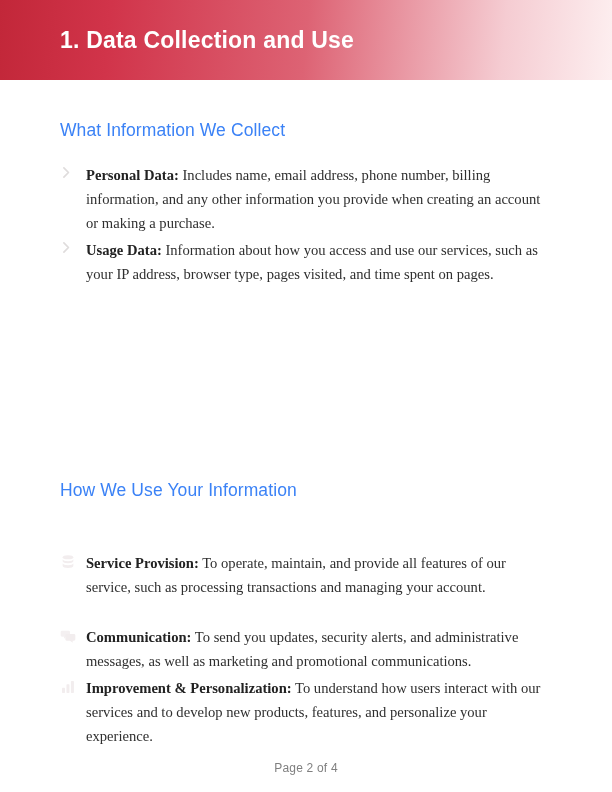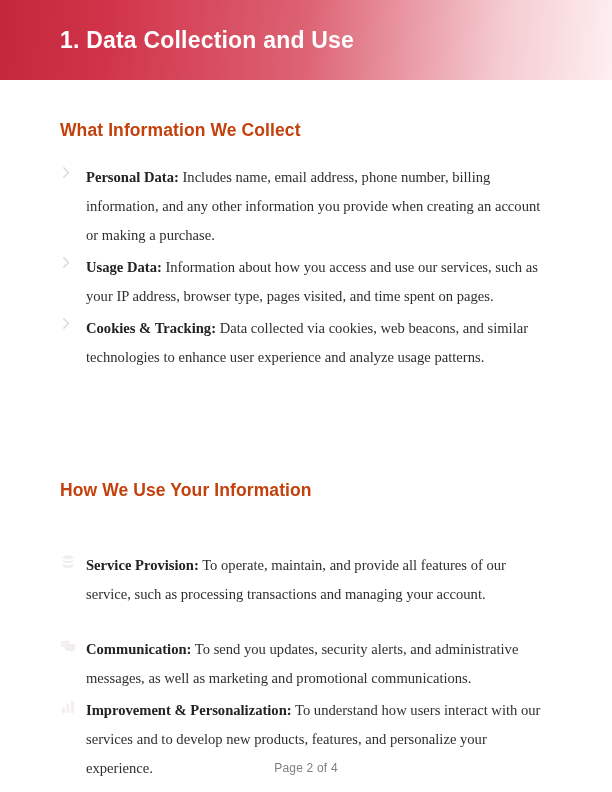--- a/index.html
+++ b/index.html
@@ -15,36 +15,36 @@
   }
   .banner h1{
     margin:0 0 0 60px;
     font-family:"Liberation Sans", sans-serif;
     font-weight:bold;font-size:23px;letter-spacing:.2px;
     color:#ffffff;
   }
   .section-heading{
     position:absolute;left:60px;
     font-family:"Liberation Sans", sans-serif;
-    font-weight:bold;font-size:17.5px;color:#c2410c;
+    font-weight:normal;font-size:17.5px;color:#3b82f6;
     letter-spacing:.1px;
   }
   #heading-collect{top:120px;}
   #heading-use{top:480px;}
   .list{
     position:absolute;left:60px;width:494px;
   }
   #list-collect{top:163px;}
   #list-use{top:523px;}
   .item{display:flex;margin-bottom:3px;}
   #list-use .item.gap-after{margin-bottom:26px;margin-top:28px;}
   .icon-cell{flex:0 0 26px;}
   .icon-cell svg{display:block;margin-top:3px;}
   .item-body{
-    flex:1;font-size:14.6px;line-height:29px;color:#2f2f2f;
+    flex:1;font-size:14.6px;line-height:24px;color:#2f2f2f;
   }
   .item-body b{color:#222222;}
   .page-footer{
     position:absolute;top:761px;left:0;width:612px;
     text-align:center;
     font-family:"Liberation Sans", sans-serif;
     font-size:12px;color:#7f7f7f;letter-spacing:.2px;
   }
 </style>
 </head>
@@ -65,28 +65,20 @@
       </span>
       <span class="item-body"><b>Personal Data:</b> Includes name, email address, phone number, billing information, and any other information you provide when creating an account or making a purchase.</span>
     </div>
     <div class="item">
       <span class="icon-cell">
         <svg width="13" height="13" viewBox="0 0 20 20">
           <polyline points="6,3 13,10 6,17" fill="none" stroke="#dfdcdc" stroke-width="2.6" stroke-linecap="round" stroke-linejoin="round"></polyline>
         </svg>
       </span>
       <span class="item-body"><b>Usage Data:</b> Information about how you access and use our services, such as your IP address, browser type, pages visited, and time spent on pages.</span>
-    </div>
-    <div class="item">
-      <span class="icon-cell">
-        <svg width="13" height="13" viewBox="0 0 20 20">
-          <polyline points="6,3 13,10 6,17" fill="none" stroke="#dfdcdc" stroke-width="2.6" stroke-linecap="round" stroke-linejoin="round"></polyline>
-        </svg>
-      </span>
-      <span class="item-body"><b>Cookies &amp; Tracking:</b> Data collected via cookies, web beacons, and similar technologies to enhance user experience and analyze usage patterns.</span>
     </div>
   </div>
 
 <div class="section-heading" id="heading-use">How We Use Your Information</div>
 
 <div class="list" id="list-use">
     <div class="item gap-after">
       <span class="icon-cell">
         <svg width="16" height="16" viewBox="0 0 24 24" fill="#f2edee">
           <ellipse cx="12" cy="5" rx="8" ry="3"></ellipse>

